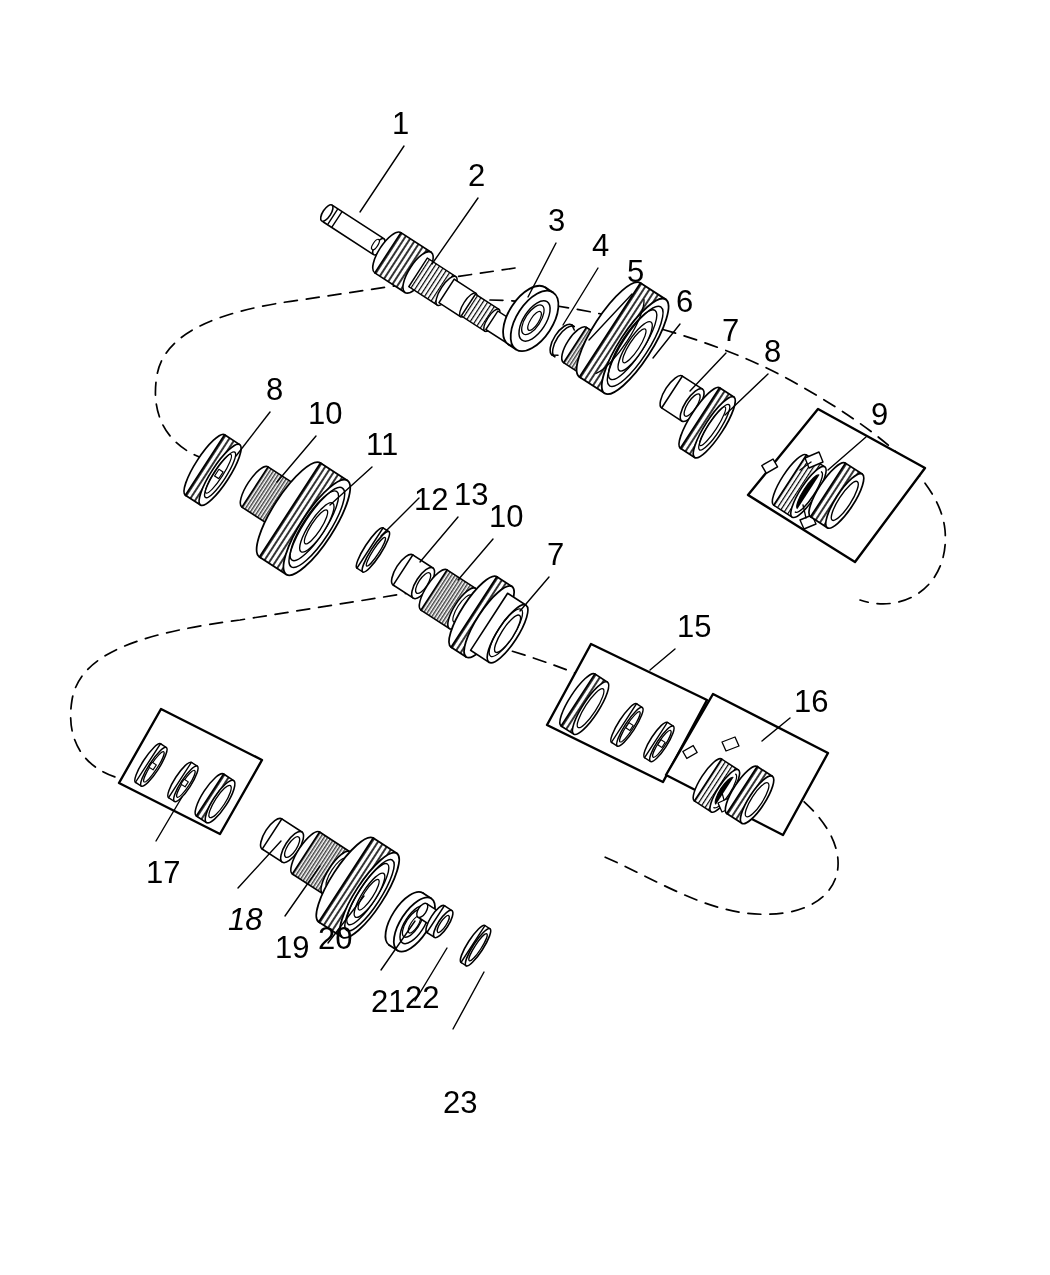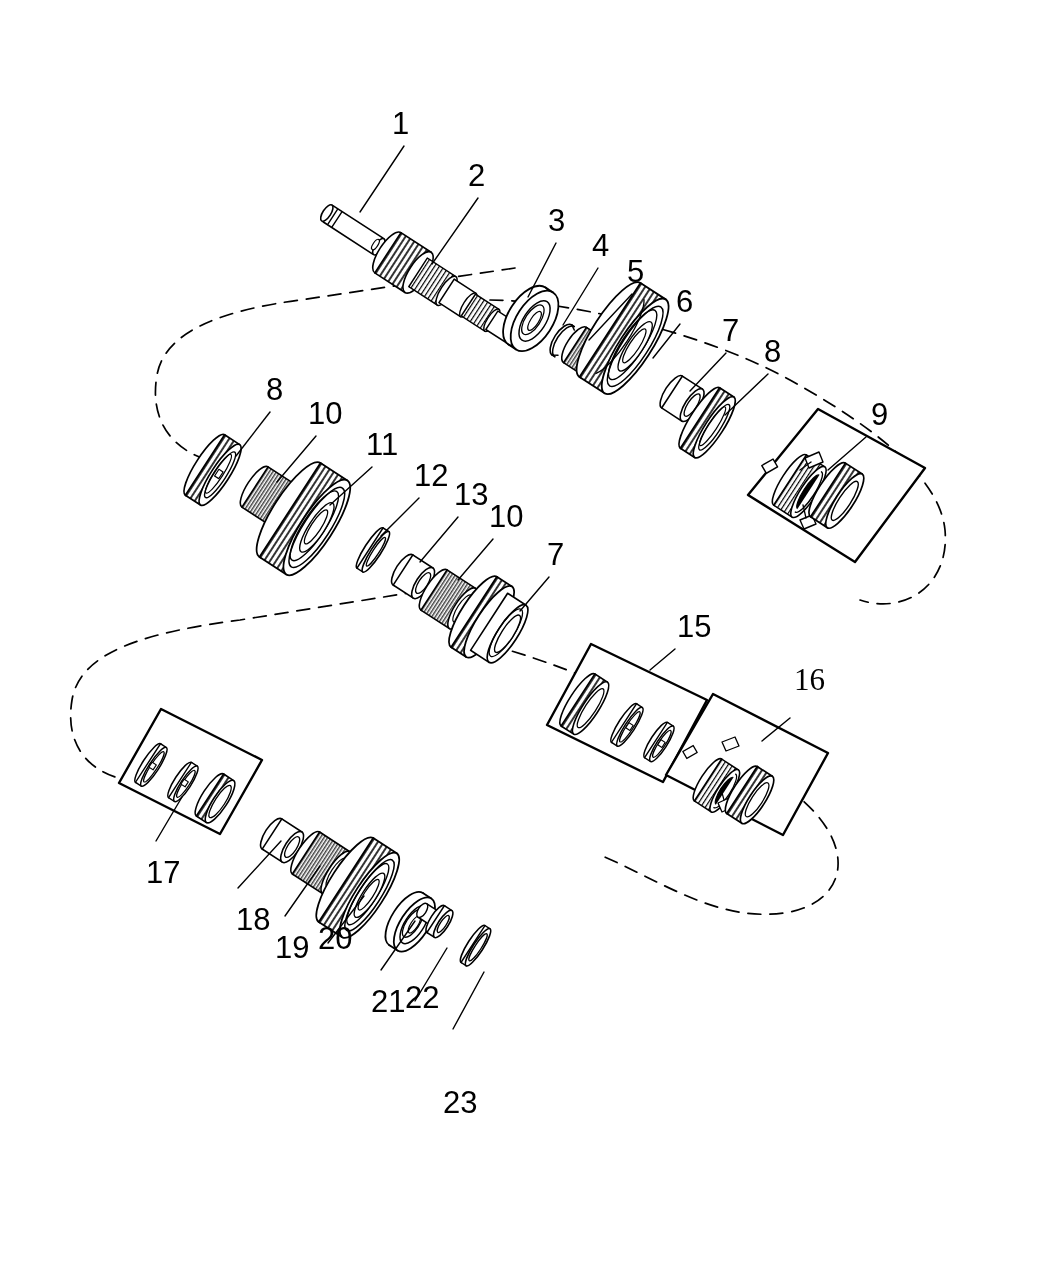--- a/index.html
+++ b/index.html
@@ -456,28 +456,28 @@
       <div class="callout" style="left: 548px; top: 205px;">3</div>
       <div class="callout" style="left: 592px; top: 230px;">4</div>
       <div class="callout" style="left: 627px; top: 256px;">5</div>
       <div class="callout" style="left: 676px; top: 286px;">6</div>
       <div class="callout" style="left: 722px; top: 315px;">7</div>
       <div class="callout" style="left: 764px; top: 336px;">8</div>
       <div class="callout" style="left: 871px; top: 399px;">9</div>
       <div class="callout" style="left: 266px; top: 374px;">8</div>
       <div class="callout" style="left: 308px; top: 398px;">10</div>
       <div class="callout" style="left: 366px; top: 429px;">11</div>
-      <div class="callout" style="left: 414px; top: 460px;">12</div>
+      <div class="callout" style="left: 414px; top: 484px;">12</div>
       <div class="callout" style="left: 454px; top: 479px;">13</div>
       <div class="callout" style="left: 489px; top: 501px;">10</div>
       <div class="callout" style="left: 547px; top: 539px;">7</div>
       <div class="callout" style="left: 677px; top: 611px;">15</div>
-      <div class="callout" style="left: 794px; top: 664px; font-family: Liberation Serif, serif;">16</div>
+      <div class="callout" style="left: 794px; top: 686px;">16</div>
       <div class="callout" style="left: 146px; top: 857px;">17</div>
-      <div class="callout" style="left: 236px; top: 904px;">18</div>
+      <div class="callout" style="left: 228px; top: 904px; font-style: italic;">18</div>
       <div class="callout" style="left: 275px; top: 932px; text-align: right;">19</div>
       <div class="callout" style="left: 318px; top: 923px;">20</div>
       <div class="callout" style="left: 371px; top: 986px;">21</div>
       <div class="callout" style="left: 405px; top: 982px;">22</div>
       <div class="callout" style="left: 443px; top: 1045px; margin-top: 42px;">23</div>
     </div>
 
 </div>
 
 </body></html>

